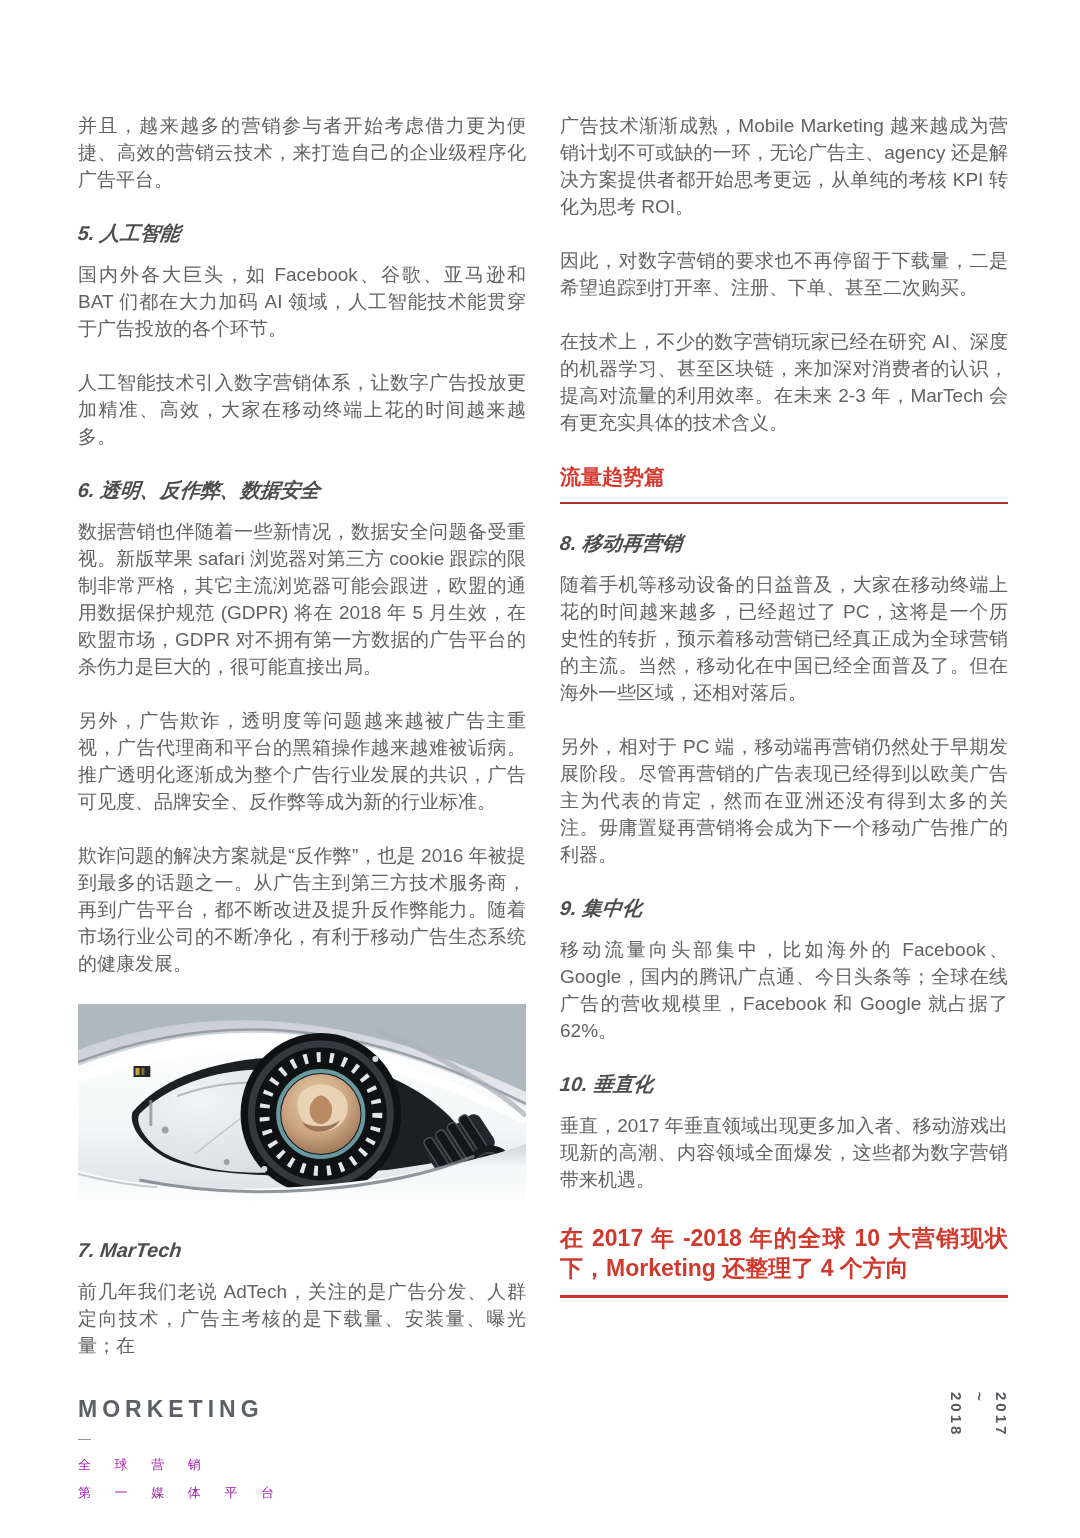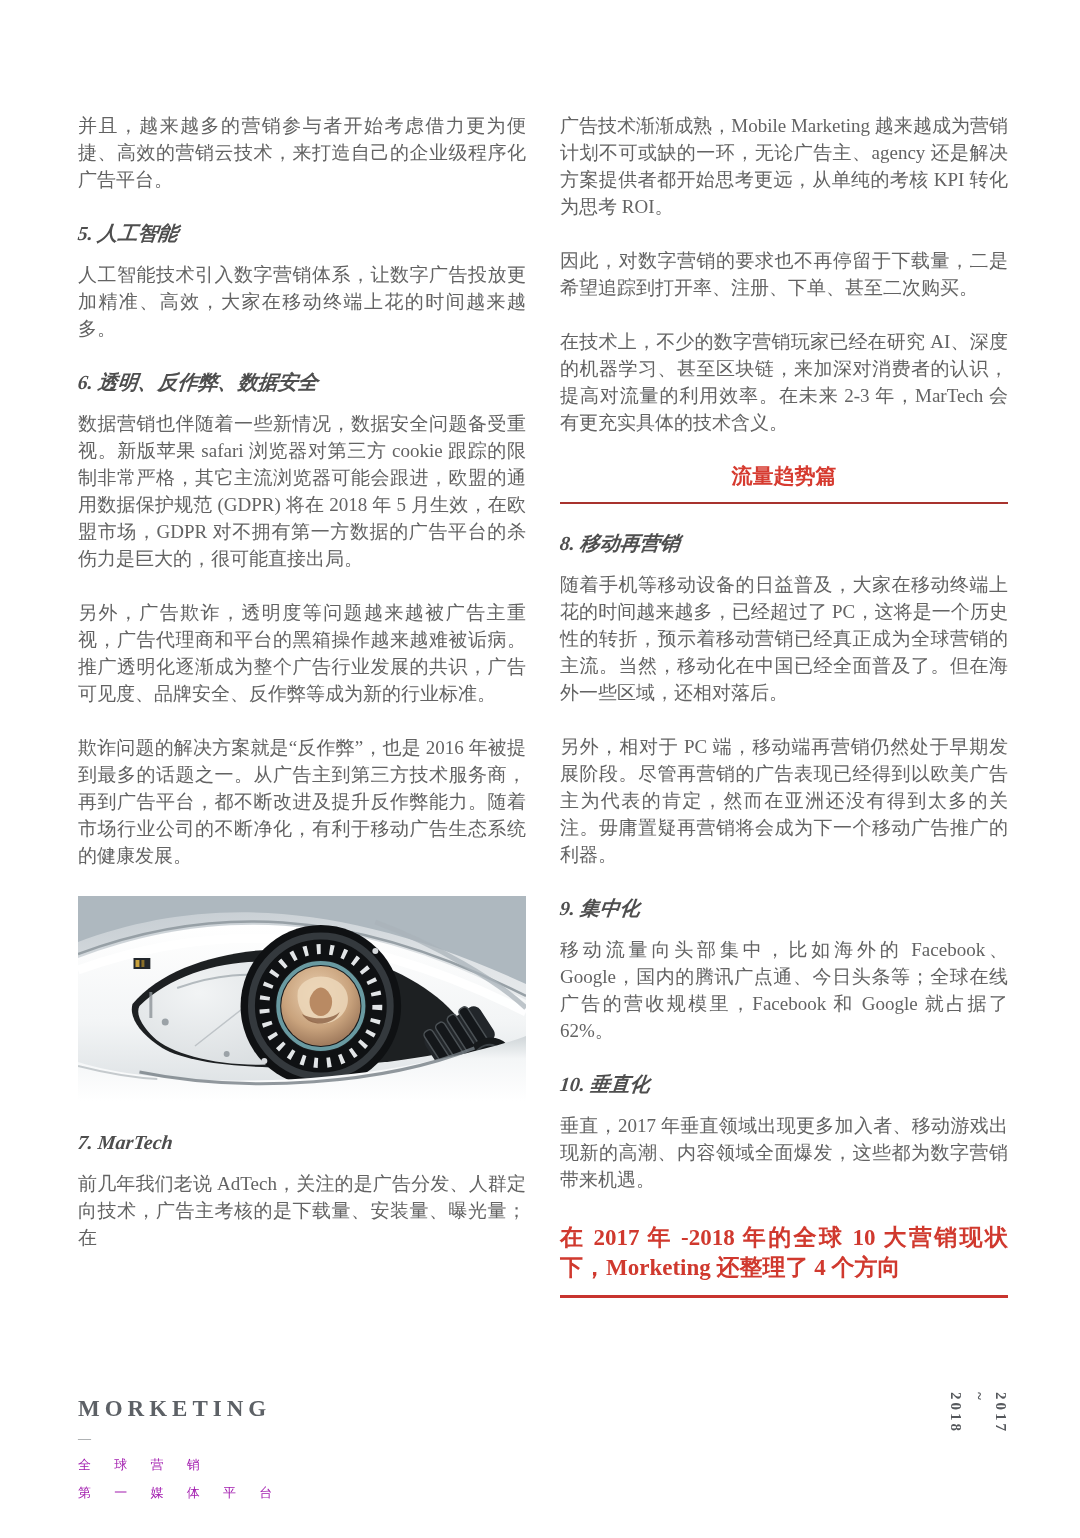--- a/index.html
+++ b/index.html
@@ -2,21 +2,21 @@
 <html><head>
 <meta charset="utf-8">
 <style>
   * { margin:0; padding:0; box-sizing:border-box; }
   html,body { background:#ffffff; }
   .page {
     position:relative;
     width:1080px; height:1538px;
     margin:0 auto;
     background:#ffffff;
-    font-family:Liberation Serif, serif;
+    font-family:Liberation Sans, sans-serif;
     overflow:hidden;
   }
   .columns {
     position:absolute;
     left:78px; top:112px;
     width:930px;
     display:flex;
     gap:34px;
   }
   .col { width:448px; }
@@ -41,21 +41,20 @@
     margin:0 0 28px 0;
     line-height:0;
   }
   .eye-figure svg { width:100%; height:100%; display:block; }
   .chapter-title {
     font-size:21px;
     line-height:27px;
     font-weight:bold;
     color:#d63b30;
     margin:26px 0 0 0;
-    text-align:center;
   }
   .rule-dark {
     border:none;
     border-top:2px solid #a8332e;
     margin:12px 0 0 0;
   }
   .after-rule { margin-top:26px; }
   .callout {
     margin-top:30px;
     font-size:23px;
@@ -110,20 +109,21 @@
 </head>
 <body>
 
 <div class="page">
 
   <div class="columns">
 
     <div class="col">
       <p class="para">并且，越来越多的营销参与者开始考虑借力更为便捷、高效的营销云技术，来打造自己的企业级程序化广告平台。</p>
       <h3 class="sec-heading"><span>5. 人工智能</span></h3>
+      <p class="para">国内外各大巨头，如 Facebook、谷歌、亚马逊和 BAT 们都在大力加码 AI 领域，人工智能技术能贯穿于广告投放的各个环节。</p>
       <p class="para">人工智能技术引入数字营销体系，让数字广告投放更加精准、高效，大家在移动终端上花的时间越来越多。</p>
       <h3 class="sec-heading"><span>6. 透明、反作弊、数据安全</span></h3>
       <p class="para">数据营销也伴随着一些新情况，数据安全问题备受重视。新版苹果 safari 浏览器对第三方 cookie 跟踪的限制非常严格，其它主流浏览器可能会跟进，欧盟的通用数据保护规范 (GDPR) 将在 2018 年 5 月生效，在欧盟市场，GDPR 对不拥有第一方数据的广告平台的杀伤力是巨大的，很可能直接出局。</p>
       <p class="para">另外，广告欺诈，透明度等问题越来越被广告主重视，广告代理商和平台的黑箱操作越来越难被诟病。推广透明化逐渐成为整个广告行业发展的共识，广告可见度、品牌安全、反作弊等成为新的行业标准。</p>
       <p class="para">欺诈问题的解决方案就是“反作弊”，也是 2016 年被提到最多的话题之一。从广告主到第三方技术服务商，再到广告平台，都不断改进及提升反作弊能力。随着市场行业公司的不断净化，有利于移动广告生态系统的健康发展。</p>
 
       <figure class="eye-figure">
         <svg viewBox="0 0 452 205" preserveAspectRatio="none">
           <defs>
             <linearGradient id="bgGrad" x1="0" y1="0" x2="0.25" y2="1">

